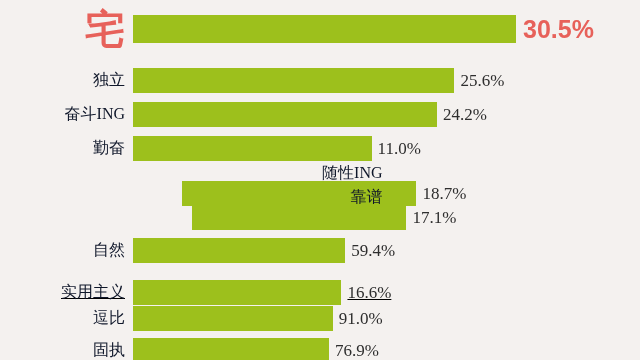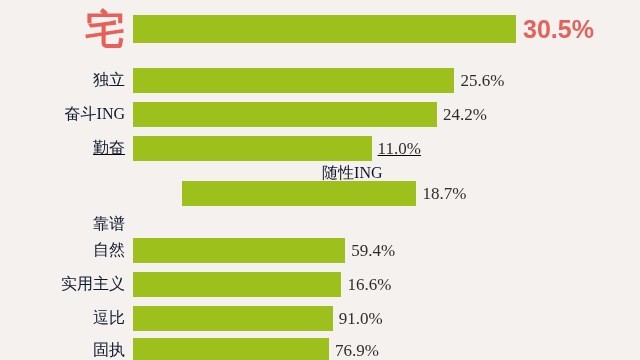--- a/index.html
+++ b/index.html
@@ -94,45 +94,49 @@
         <div class="value-label">25.6%</div>
       </div>
     </div>
     <div class="bar-row" style="top: 97px; justify-content: flex-end;">
       <div class="cat-label">奋斗ING</div>
       <div class="bar-track">
         <div class="bar-fill" style="width: 303.889px; background: rgb(157, 192, 28);"></div>
         <div class="value-label">24.2%</div>
       </div>
     </div>
-    <div class="bar-row" style="top: 131px; text-decoration: underline;">
+    <div class="bar-row" style="top: 131px;">
       <div class="cat-label">勤奋</div>
       <div class="bar-track">
         <div class="bar-fill" style="width: 238.59px; background: rgb(157, 192, 28);"></div>
         <div class="value-label">11.0%</div>
       </div>
     </div>
     <div class="bar-row" style="top: 165px; flex-direction: column;">
       <div class="cat-label">随性ING</div>
       <div class="bar-track">
         <div class="bar-fill" style="width: 234.823px; background: rgb(157, 192, 28);"></div>
         <div class="value-label">18.7%</div>
       </div>
     </div>
-    <div class="bar-row" style="top: 207px;">
+    <div class="bar-row" style="top: 189px; flex-direction: column;">
       <div class="cat-label">靠谱</div>
+      <div class="bar-track">
+        <div class="bar-fill" style="width: 214.731px; background: rgb(157, 192, 28);"></div>
+        <div class="value-label">17.1%</div>
+      </div>
     </div>
     <div class="bar-row" style="top: 233px;">
       <div class="cat-label">自然</div>
       <div class="bar-track">
         <div class="bar-fill" style="width: 212.22px; background: rgb(157, 192, 28);"></div>
         <div class="value-label">59.4%</div>
       </div>
     </div>
-    <div class="bar-row" style="top: 267px;">
+    <div class="bar-row" style="top: 275px; text-decoration: underline;">
       <div class="cat-label">实用主义</div>
       <div class="bar-track">
         <div class="bar-fill" style="width: 208.452px; background: rgb(157, 192, 28);"></div>
         <div class="value-label">16.6%</div>
       </div>
     </div>
     <div class="bar-row" style="top: 301px;">
       <div class="cat-label">逗比</div>
       <div class="bar-track">
         <div class="bar-fill" style="width: 199.662px; background: rgb(157, 192, 28);"></div>

